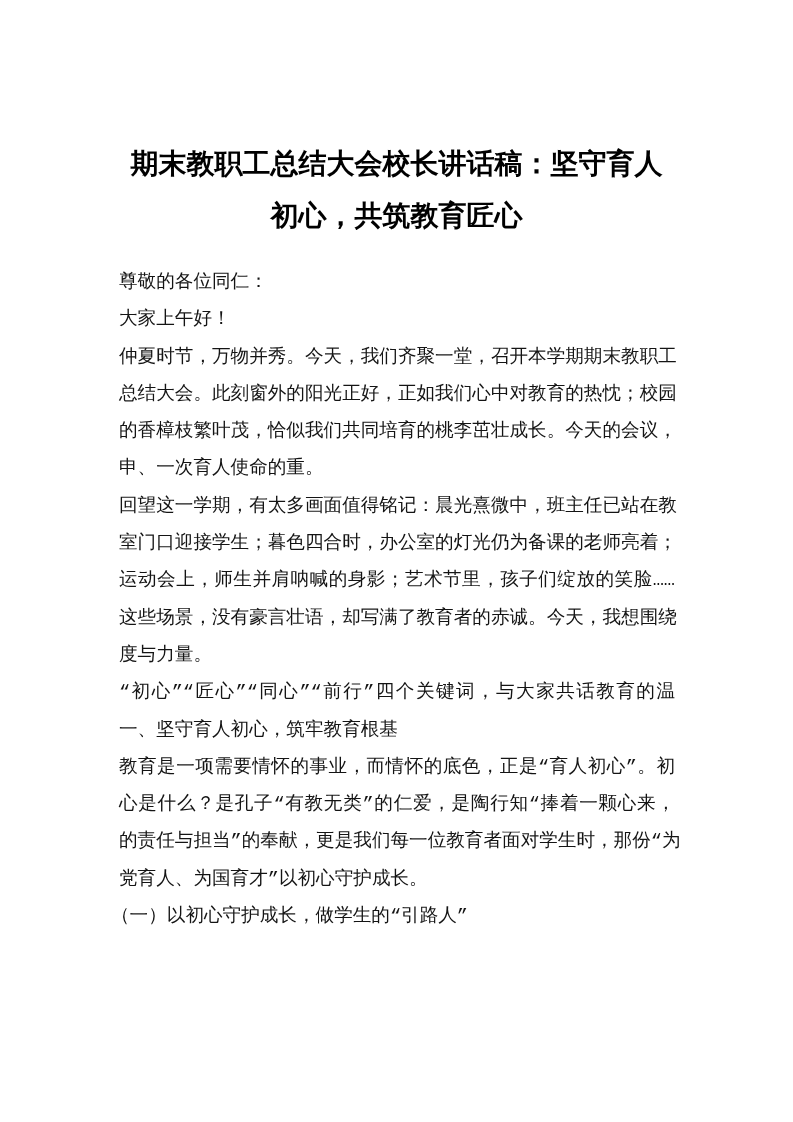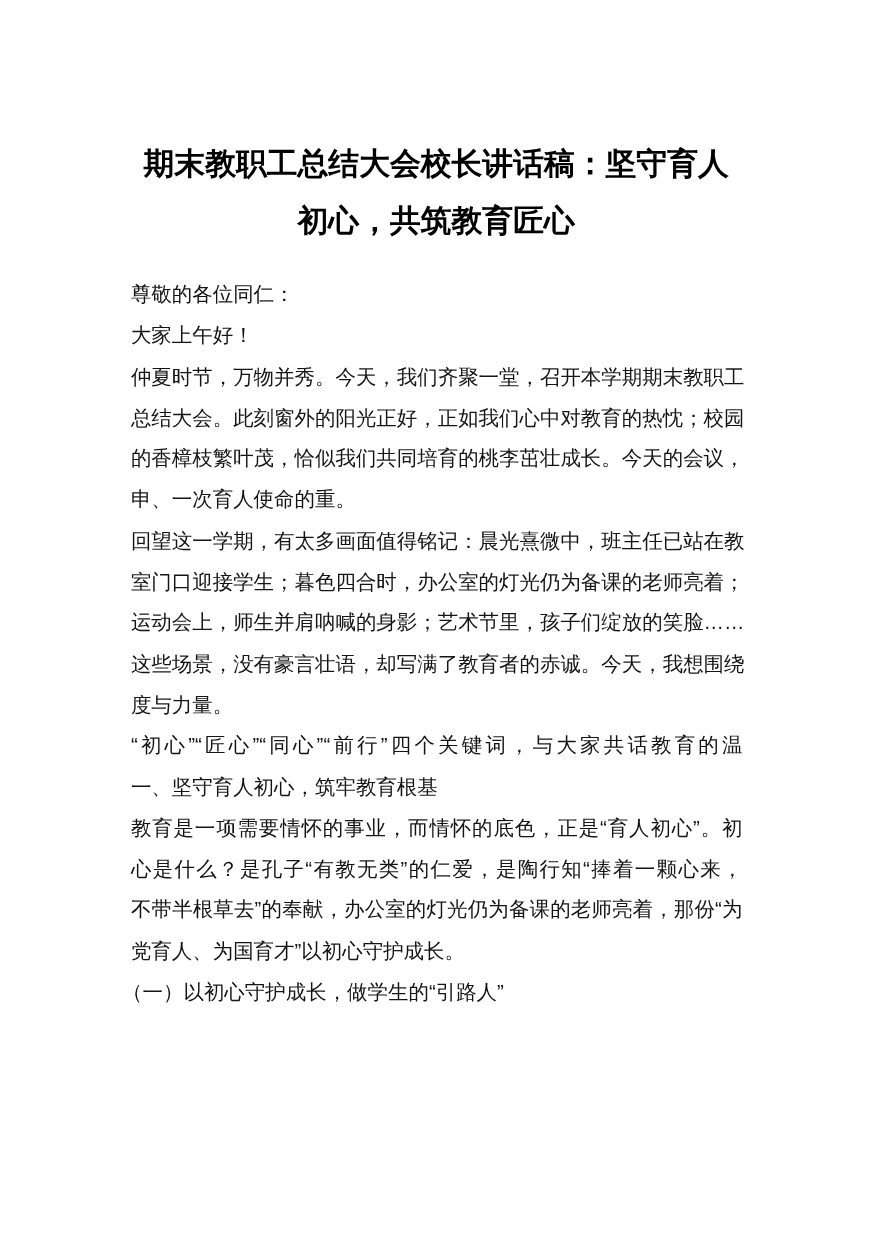--- a/index.html
+++ b/index.html
@@ -10,21 +10,21 @@
     body {
       width: 793px;
       height: 1122px;
       position: relative;
       overflow: hidden;
       color: #111111;
     }
     .page {
       position: absolute;
       left: 0;
-      top: 1px;
+      top: 16px;
       width: 793px;
       height: 1095px;
       background: #ffffff;
     }
     .title {
       position: absolute;
       left: 100px;
       width: 593px;
       top: 122px;
       text-align: center;
@@ -33,21 +33,21 @@
       font-size: 28px;
       line-height: 52px;
       color: #000000;
       margin: 0;
     }
     .body {
       position: absolute;
       left: 119px;
       top: 248px;
       width: 556px;
-      font-family: Liberation Sans, sans-serif;
+      font-family: Liberation Mono, monospace;
       font-size: 18.6px;
       line-height: 37.3px;
       color: #141414;
       text-align: justify;
       text-justify: inter-character;
     }
     .body p {
       margin: 0;
       padding: 0;
     }
@@ -99,21 +99,21 @@
       <span class="line">“初心”“匠心”“同心”“前行”四个关键词，与大家共话教育的温</span>
     </p>
 
     <p>
       <span class="line last">一、坚守育人初心，筑牢教育根基</span>
     </p>
 
     <p>
       <span class="line">教育是一项需要情怀的事业，而情怀的底色，正是“育人初心”。初</span>
       <span class="line">心是什么？是孔子“有教无类”的仁爱，是陶行知“捧着一颗心来，</span>
-      <span class="line">不带半根草去”的奉献，办公室的灯光仍为备课的老师亮着，那份“为</span>
+      <span class="line">的责任与担当”的奉献，更是我们每一位教育者面对学生时，那份“为</span>
       <span class="line last">党育人、为国育才”以初心守护成长。</span>
     </p>
 
     <p class="sub">
       <span class="line last">（一）以初心守护成长，做学生的“引路人”</span>
     </p>
 
   </div>
 </div>
 

